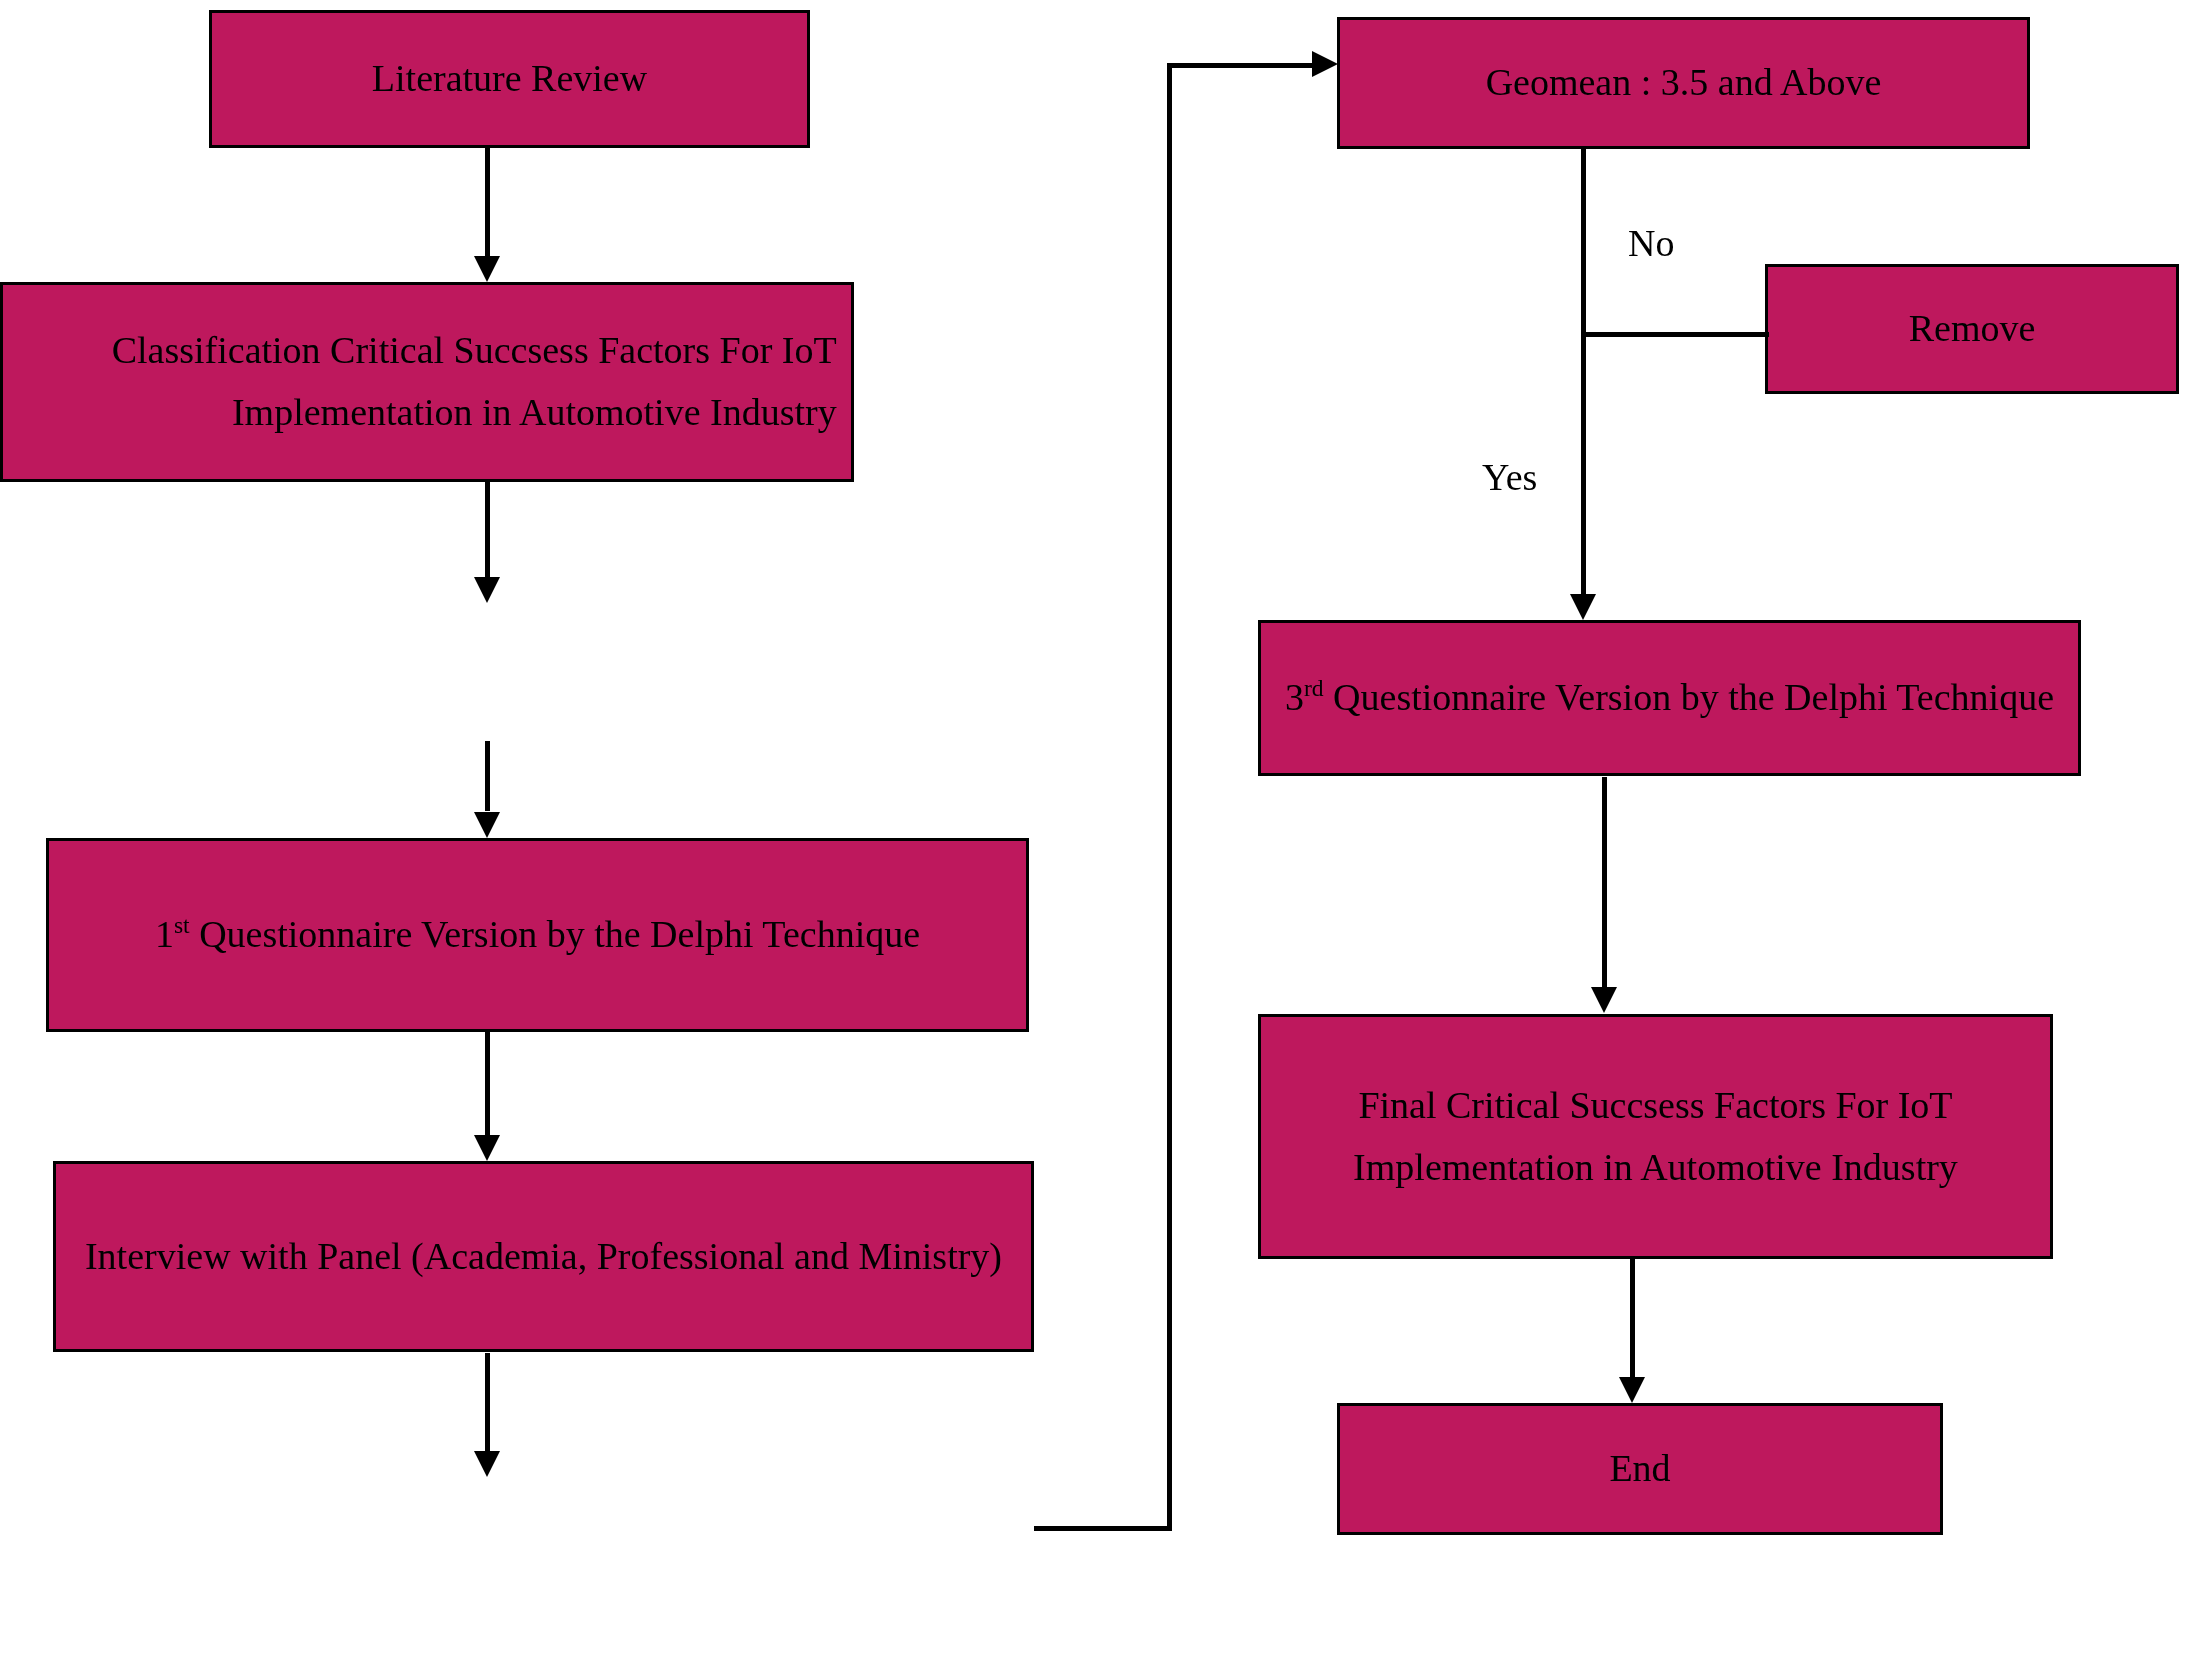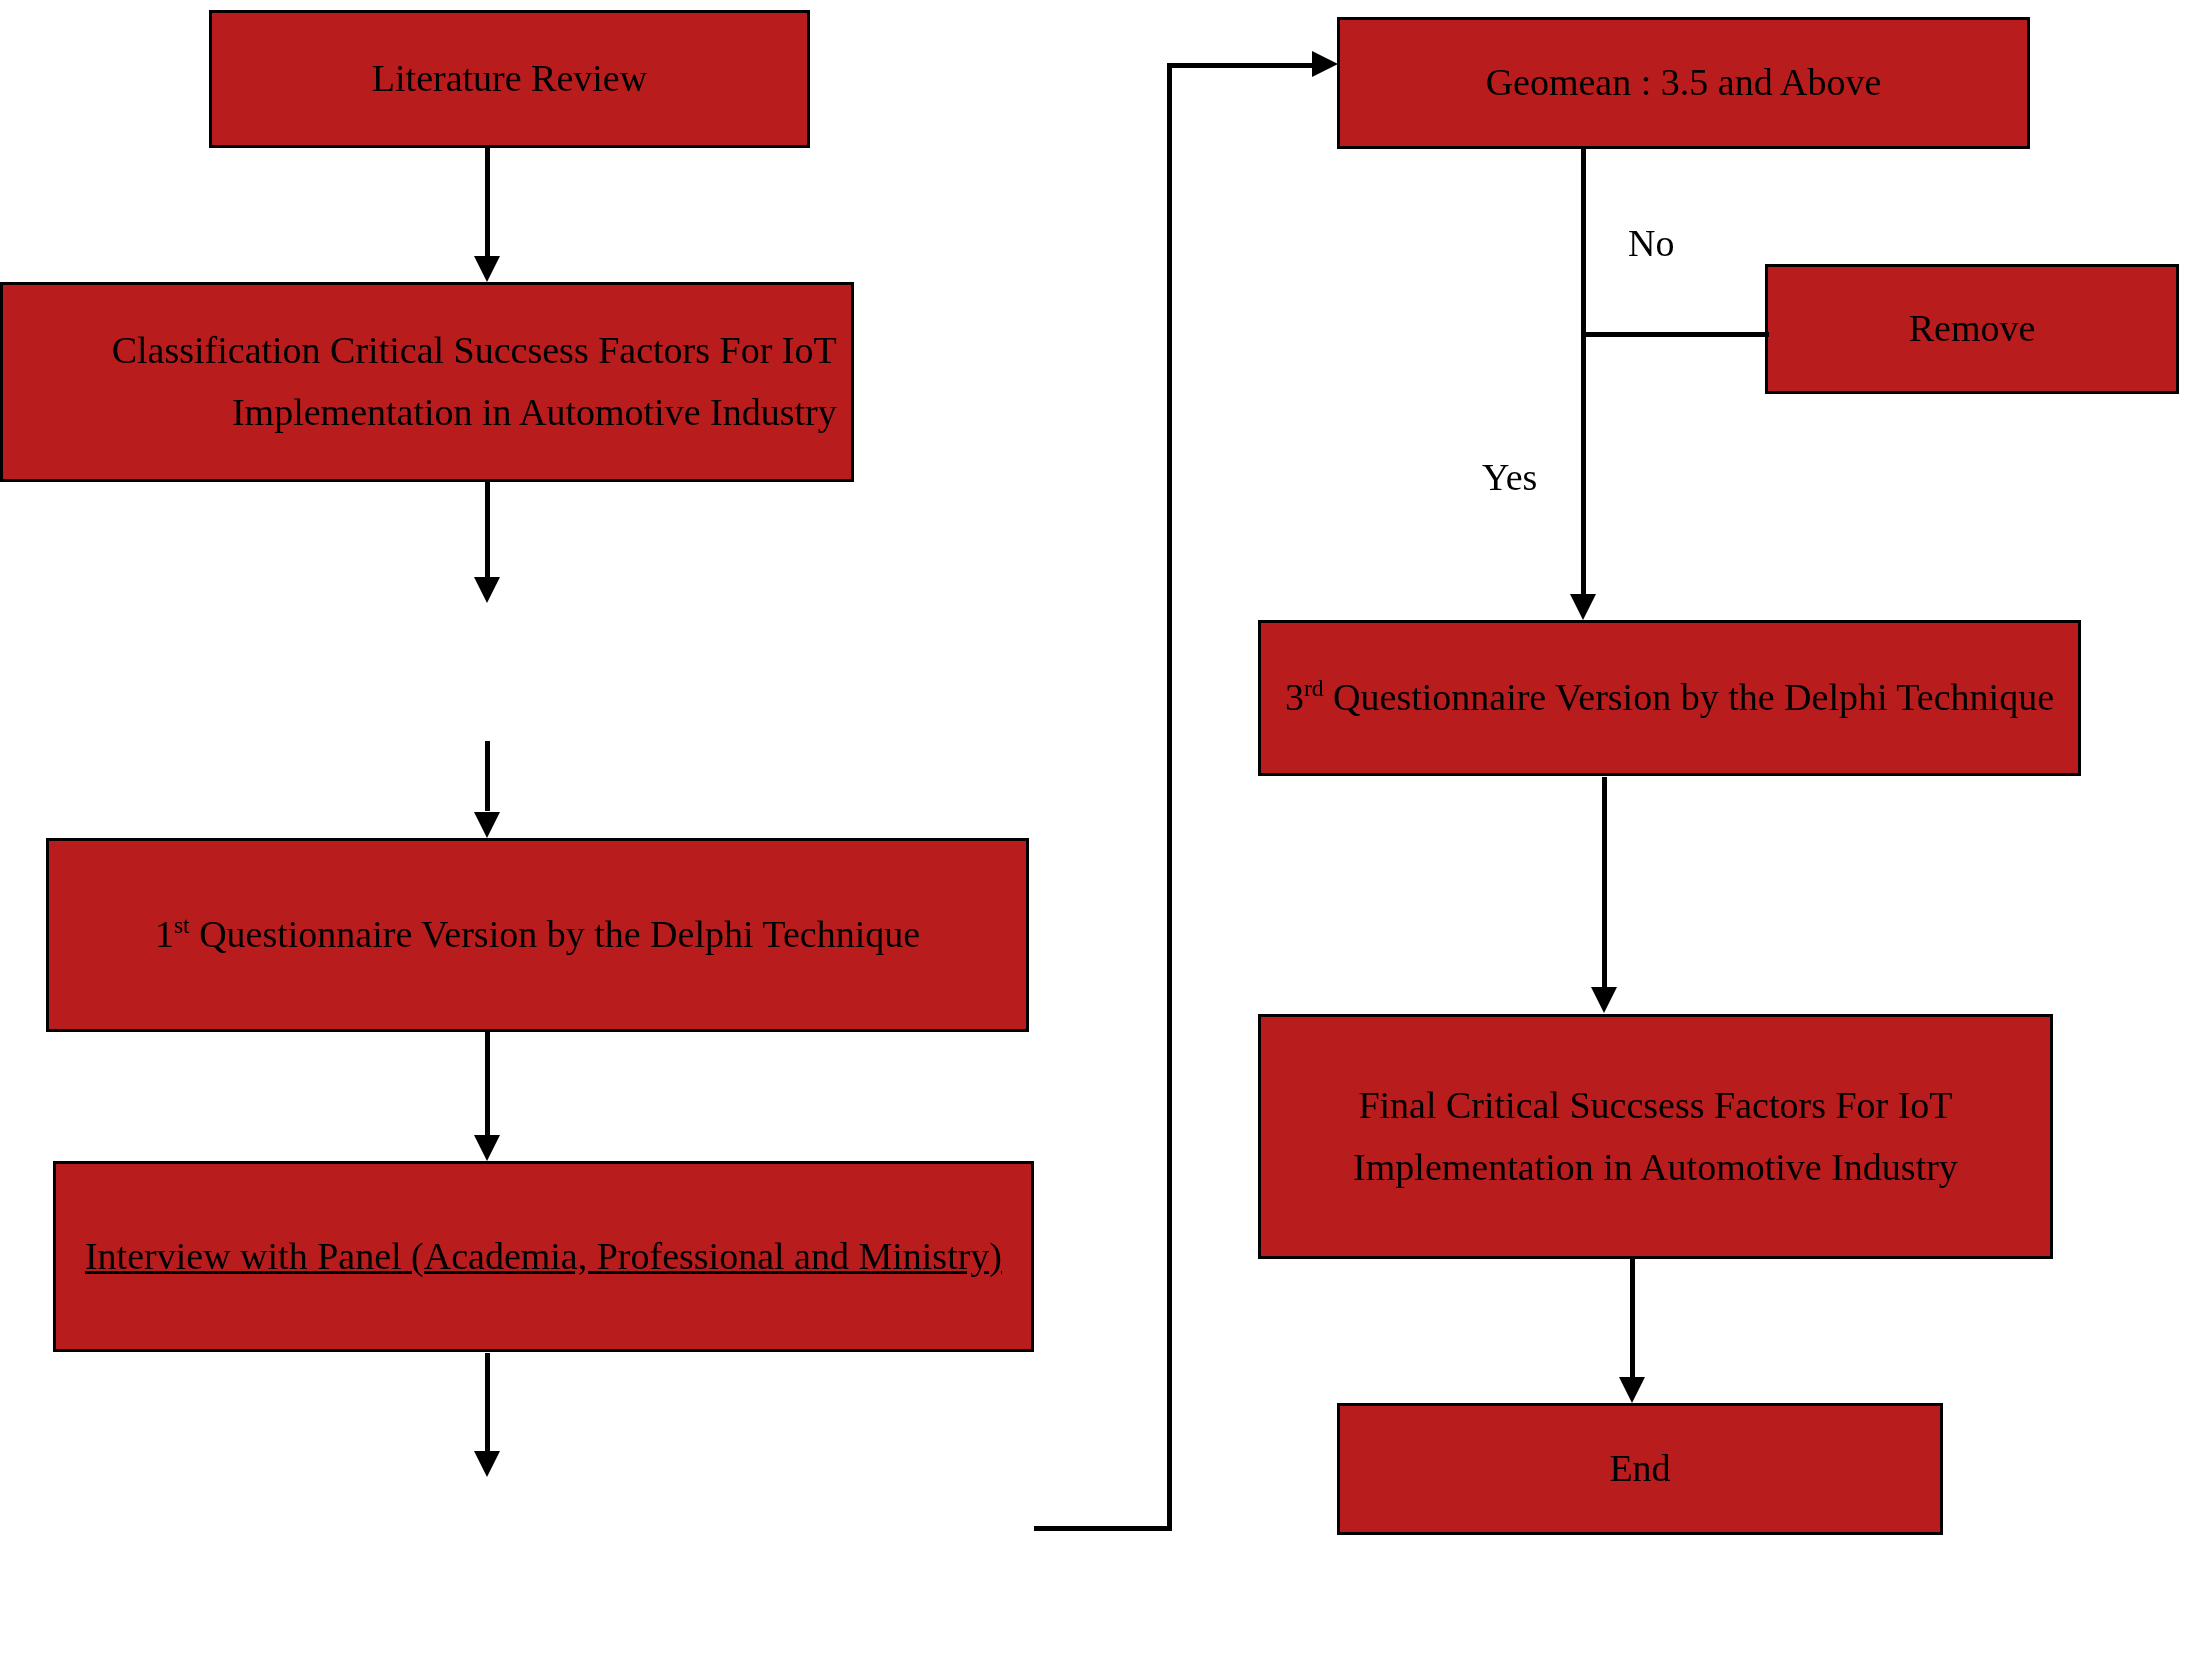--- a/index.html
+++ b/index.html
@@ -13,21 +13,21 @@
     width: 2205px;
     height: 1661px;
     background: #ffffff;
     overflow: hidden;
     font-family: "Liberation Serif", "DejaVu Serif", serif;
   }
   .node {
     position: absolute;
     box-sizing: border-box;
     border: 3.6px solid #000000;
-    background: #b91c1c;
+    background: #be185d;
     display: flex;
     align-items: center;
     justify-content: center;
     text-align: center;
     color: #000000;
     font-family: "Liberation Serif", "DejaVu Serif", serif;
     font-size: 38px;
     line-height: 1.62;
     padding: 0 14.3px;
   }
@@ -79,21 +79,21 @@
 
   <div class="node" style="left:0; top:282px; width:854px; height:200px;text-align:right;">
     <span class="txt">Classification Critical Succsess Factors For IoT Implementation in Automotive Industry</span>
   </div>
 
 
   <div class="node" style="left:46px; top:838px; width:983px; height:194px;">
     <span class="txt"><span>1</span><sup>st</sup><span> Questionnaire Version by the Delphi Technique</span></span>
   </div>
 
-  <div class="node" style="left:53px; top:1161px; width:981px; height:191px;text-decoration:underline;">
+  <div class="node" style="left:53px; top:1161px; width:981px; height:191px;">
     <span class="txt">Interview with Panel (Academia, Professional and Ministry)</span>
   </div>
 
 
   <div class="node" style="left:1337px; top:17px; width:693px; height:132px;">
     <span class="txt">Geomean : 3.5 and Above</span>
   </div>
 
   <div class="node" style="left:1765px; top:264px; width:414px; height:130px;">
     <span class="txt">Remove</span>

